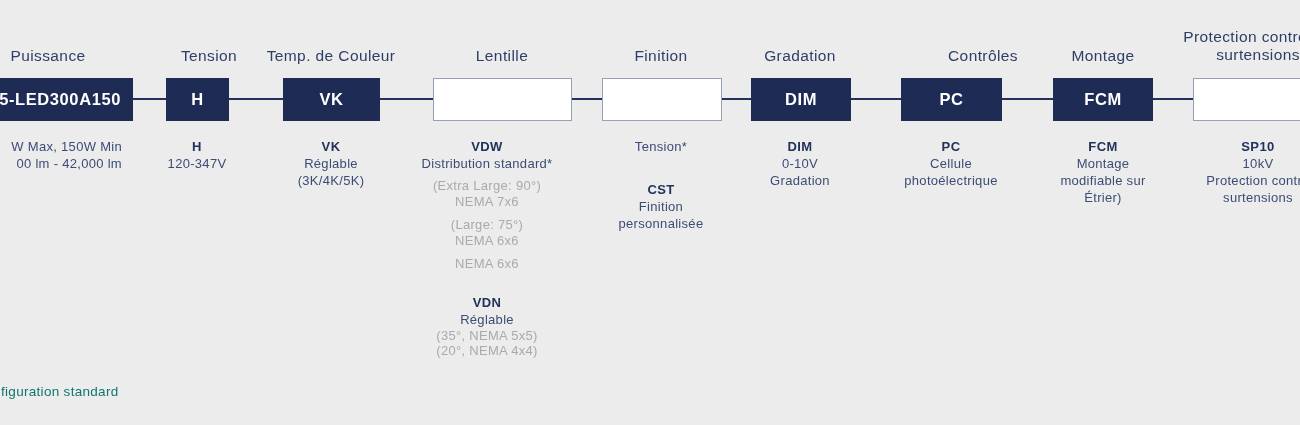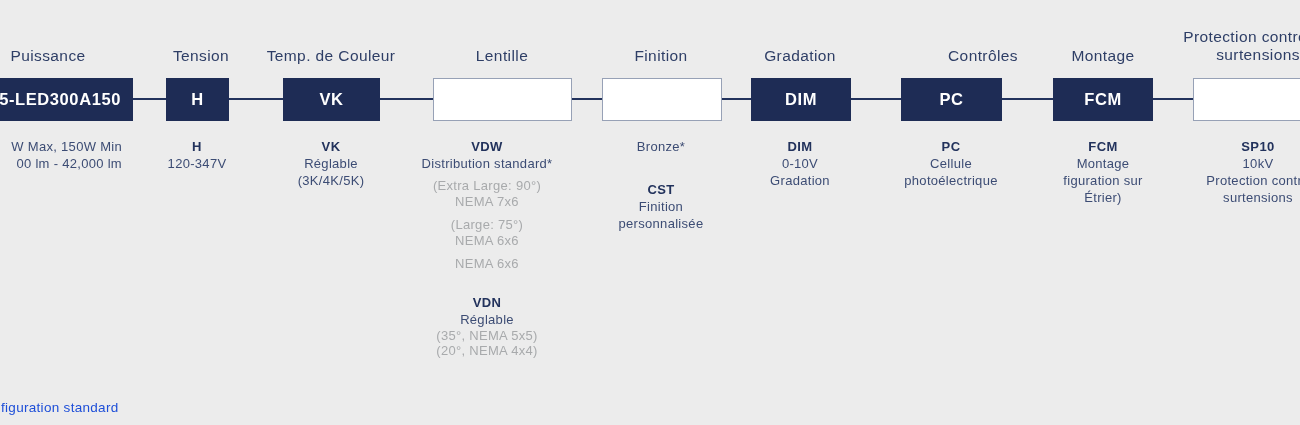--- a/index.html
+++ b/index.html
@@ -31,33 +31,33 @@
   .box.alignr{text-align:right;padding-right:11px;}
   .det{
     position:absolute;top:138px;text-align:center;
   }
   .det.alignr{text-align:right;}
   .b{font-weight:700;font-size:13px;line-height:17px;color:#22325c;letter-spacing:.4px;}
   .n{font-size:13px;line-height:17px;color:#3c4c74;letter-spacing:.3px;}
   .g{font-size:13px;line-height:15.5px;color:#a8aaac;letter-spacing:.3px;}
   .sp6{height:6px;} .sp8{height:8px;} .sp22{height:22px;} .sp26{height:26px;}
   .footnote{
-    position:absolute;left:1px;top:400px;
-    font-size:13.5px;color:#1d4ed8;letter-spacing:.3px;
+    position:absolute;left:1px;top:384px;
+    font-size:13.5px;color:#0f766e;letter-spacing:.3px;
   }
 </style>
 </head>
 <body>
 
 <div id="stage">
 
   <div class="connector"></div>
 
   <div class="hdr" style="left:-37px;width:170px">Puissance</div>
-  <div class="hdr" style="left:116px;width:170px">Tension</div>
+  <div class="hdr" style="left:124px;width:170px">Tension</div>
   <div class="hdr" style="left:246px;width:170px">Temp. de Couleur</div>
   <div class="hdr" style="left:417px;width:170px">Lentille</div>
   <div class="hdr" style="left:576px;width:170px">Finition</div>
   <div class="hdr" style="left:715px;width:170px">Gradation</div>
   <div class="hdr" style="left:898px;width:170px">Contrôles</div>
   <div class="hdr" style="left:1018px;width:170px">Montage</div>
   <div class="hdr wrap2" style="left:1183px;width:150px">Protection contre les surtensions</div>
 
   <div class="box filled alignr" style="left:-60px;width:193px">5-LED300A150</div>
   <div class="box filled" style="left:166px;width:63px">H</div>
@@ -97,21 +97,21 @@
     <div class="sp8"></div>
     <div class="g">NEMA 6x6</div>
     <div class="sp22"></div>
     <div class="b">VDN</div>
     <div class="n">Réglable</div>
     <div class="g">(35°, NEMA 5x5)</div>
     <div class="g">(20°, NEMA 4x4)</div>
   </div>
 
   <div class="det" style="left:576px;width:170px">
-    <div class="n">Bronze*</div>
+    <div class="n">Tension*</div>
     <div class="sp26"></div>
     <div class="b">CST</div>
     <div class="n">Finition</div>
     <div class="n">personnalisée</div>
   </div>
 
   <div class="det" style="left:715px;width:170px">
     <div class="b">DIM</div>
     <div class="n">0-10V</div>
     <div class="n">Gradation</div>
@@ -119,21 +119,21 @@
 
   <div class="det" style="left:866px;width:170px">
     <div class="b">PC</div>
     <div class="n">Cellule</div>
     <div class="n">photoélectrique</div>
   </div>
 
   <div class="det" style="left:1018px;width:170px">
     <div class="b">FCM</div>
     <div class="n">Montage</div>
-    <div class="n">figuration sur</div>
+    <div class="n">modifiable sur</div>
     <div class="n">Étrier)</div>
   </div>
 
   <div class="det" style="left:1173px;width:170px">
     <div class="b">SP10</div>
     <div class="n">10kV</div>
     <div class="n">Protection contre</div>
     <div class="n">surtensions</div>
   </div>
 

